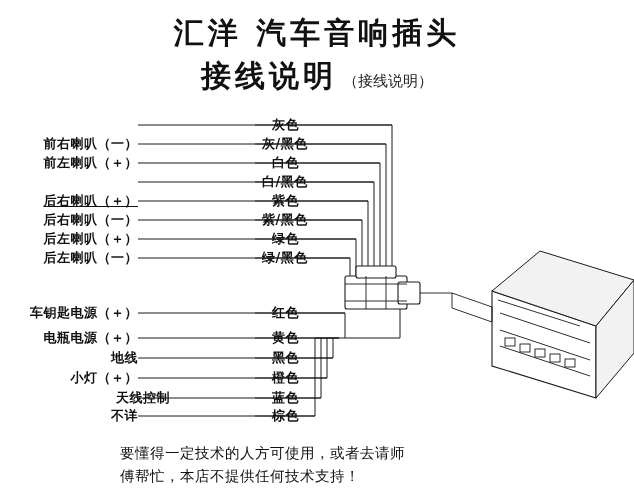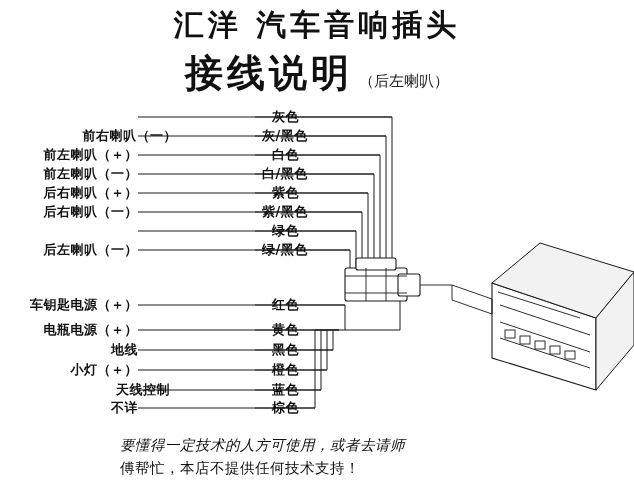--- a/index.html
+++ b/index.html
@@ -10,21 +10,21 @@
     width: 634px;
     height: 500px;
     background: #ffffff;
     font-family: "Liberation Sans", sans-serif;
     color: #1a1a1a;
     overflow: hidden;
     position: relative;
   }
   #sheet {
     position: absolute;
-    left: 0; top: 0;
+    left: 0; top: 8px;
     width: 634px;
     height: 425px;
   }
   
   .title-block {
     position: absolute;
     left: 0;
     top: 6px;
     width: 634px;
     text-align: center;
@@ -40,21 +40,21 @@
   }
   .title-line2-wrap {
     margin-top: 4px;
     display: flex;
     justify-content: center;
     align-items: baseline;
   }
   .title-line2 {
     font-family: "DejaVu Serif", serif;
     font-weight: bold;
-    font-size: 38px;
+    font-size: 30px;
     letter-spacing: 4px;
     color: #111;
   }
   .title-note {
     font-family: "DejaVu Serif", serif;
     font-size: 15px;
     color: #222;
     margin-left: 6px;
     letter-spacing: 0px;
   }
@@ -82,21 +82,21 @@
     left: 92px;
     top: 434px;
     width: 470px;
     font-family: "DejaVu Serif", serif;
     font-size: 14.5px;
     line-height: 1.62;
     color: #111;
     letter-spacing: 0.5px;
   }
   .footer-line { display: block; }
-  .footer-line.l2 { text-indent: 28px; font-style: italic; }
+  .footer-line.l2 { text-indent: 28px; }
   .footer-line.l3 { text-indent: 28px; }
   svg.art {
     position: absolute;
     left: 0;
     top: 0;
     width: 634px;
     height: 500px;
   }
   svg .wire { fill: none; stroke: #1a1a1a; stroke-width: 1; }
   svg .body  { fill: #ffffff; stroke: #1a1a1a; stroke-width: 1.1; }
@@ -105,21 +105,21 @@
 </style>
 </head>
 <body>
 
 <div id="sheet">
 
   <div class="title-block">
     <div class="title-line1">汇洋 汽车音响插头</div>
     <div class="title-line2-wrap">
       <div class="title-line2">接线说明</div>
-      <div class="title-note">（后左喇叭）</div>
+      <div class="title-note">（接线说明）</div>
     </div>
   </div>
 
   <svg class="art" viewBox="0 0 634 500">
 
     <g>
       <path class="wire" d="M138 117 L392 117 L392 268"></path>
       <path class="wire" d="M138 136 L386 136 L386 268"></path>
       <path class="wire" d="M138 155 L380 155 L380 268"></path>
       <path class="wire" d="M138 174 L374 174 L374 268"></path>
@@ -186,25 +186,25 @@
       <rect class="thin" x="565" y="351" width="10" height="8"></rect>
 
       <path class="thin" d="M498 292 L580 318"></path>
 
       <path class="thin" d="M452 285 L492 299"></path>
       <path class="thin" d="M452 285 L452 300 L492 314"></path>
       <path class="thin" d="M492 299 L492 314"></path>
     </g>
   </svg>
 
-  <div class="label left" style="left:138px; top:136px;margin-left:39px;">前右喇叭（一）</div>
+  <div class="label left" style="left:138px; top:136px;">前右喇叭（一）</div>
   <div class="label left" style="left:138px; top:155px;">前左喇叭（＋）</div>
-  <div class="label left" style="left:138px; top:174px;">前左喇叭（一）</div>
-  <div class="label left" style="left:138px; top:193px;">后右喇叭（＋）</div>
+  <div class="label left" style="left:138px; top:193px;text-decoration:underline;">后右喇叭（＋）</div>
   <div class="label left" style="left:138px; top:212px;">后右喇叭（一）</div>
+  <div class="label left" style="left:138px; top:231px;">后左喇叭（＋）</div>
   <div class="label left" style="left:138px; top:250px;">后左喇叭（一）</div>
 
   <div class="label right" style="left:272px; top:117px;">灰色</div>
   <div class="label right" style="left:262px; top:136px;">灰/黑色</div>
   <div class="label right" style="left:272px; top:155px;">白色</div>
   <div class="label right" style="left:262px; top:174px;">白/黑色</div>
   <div class="label right" style="left:272px; top:193px;">紫色</div>
   <div class="label right" style="left:262px; top:212px;">紫/黑色</div>
   <div class="label right" style="left:272px; top:231px;">绿色</div>
   <div class="label right" style="left:262px; top:250px;">绿/黑色</div>

